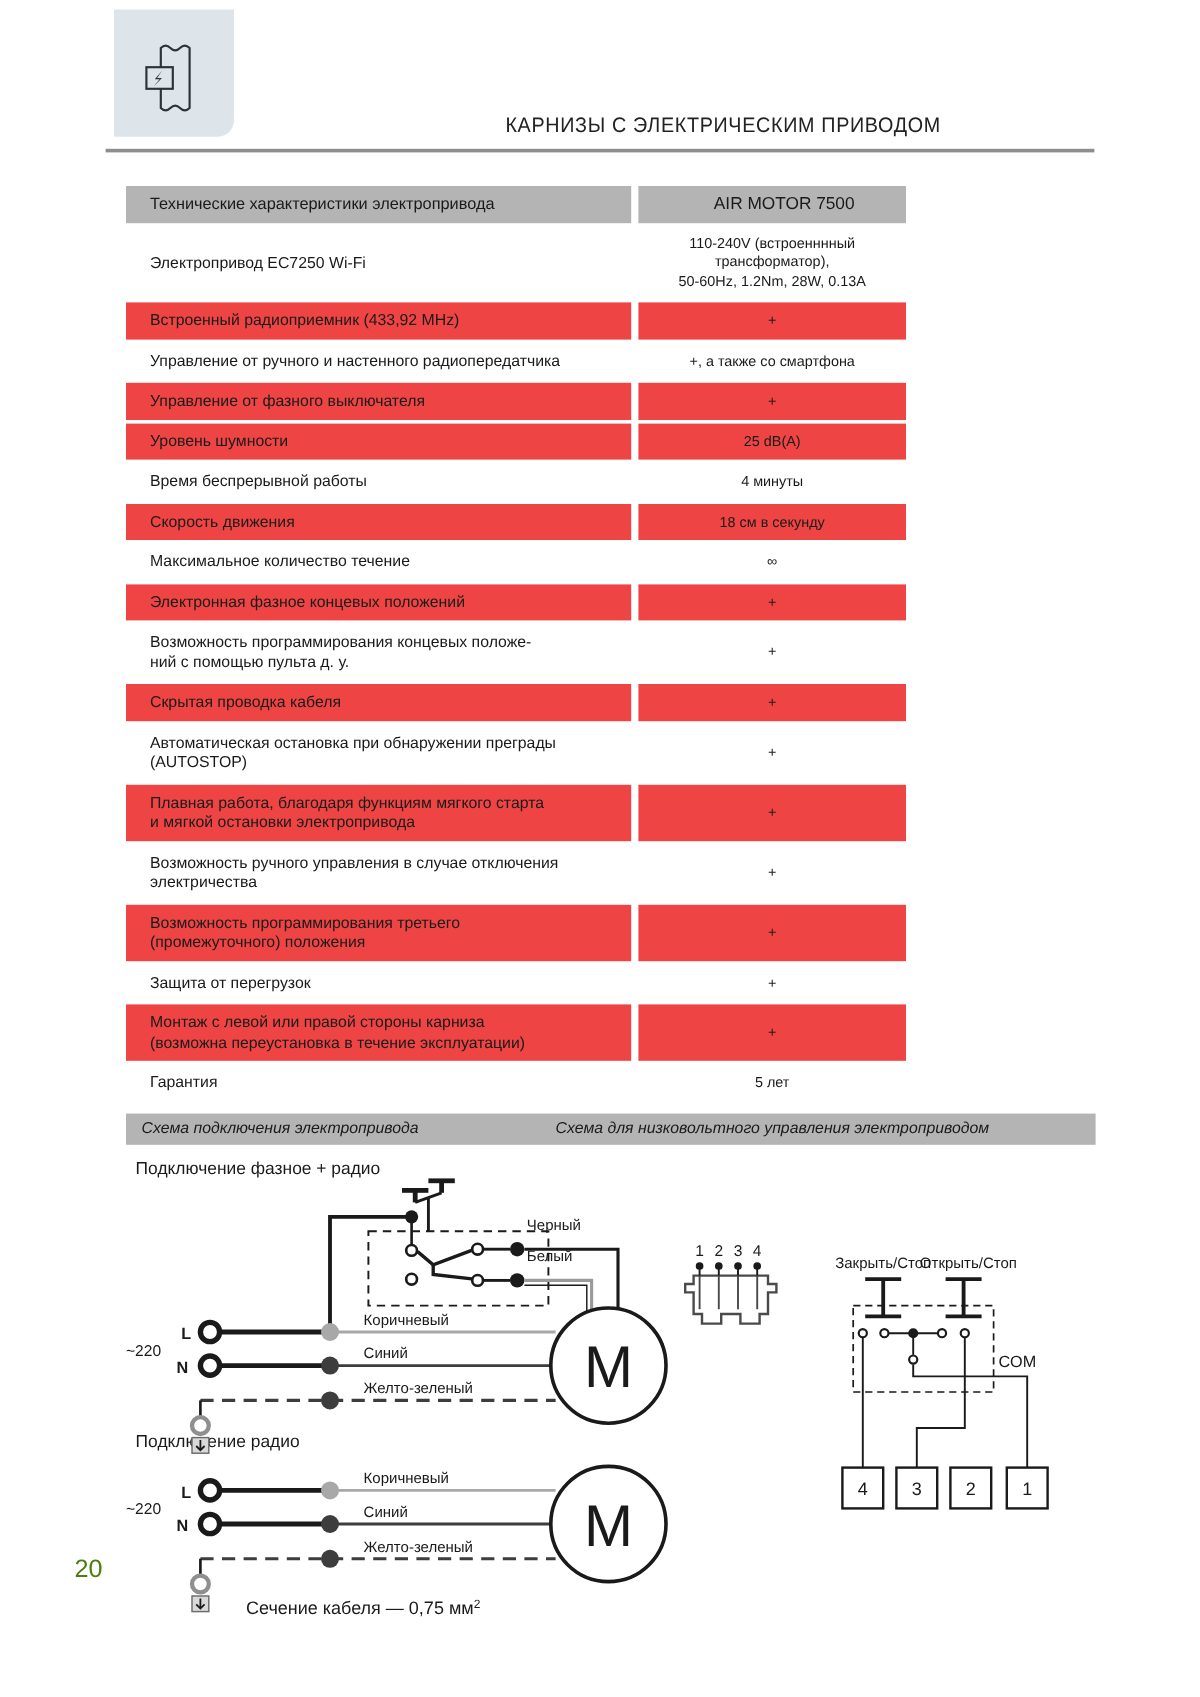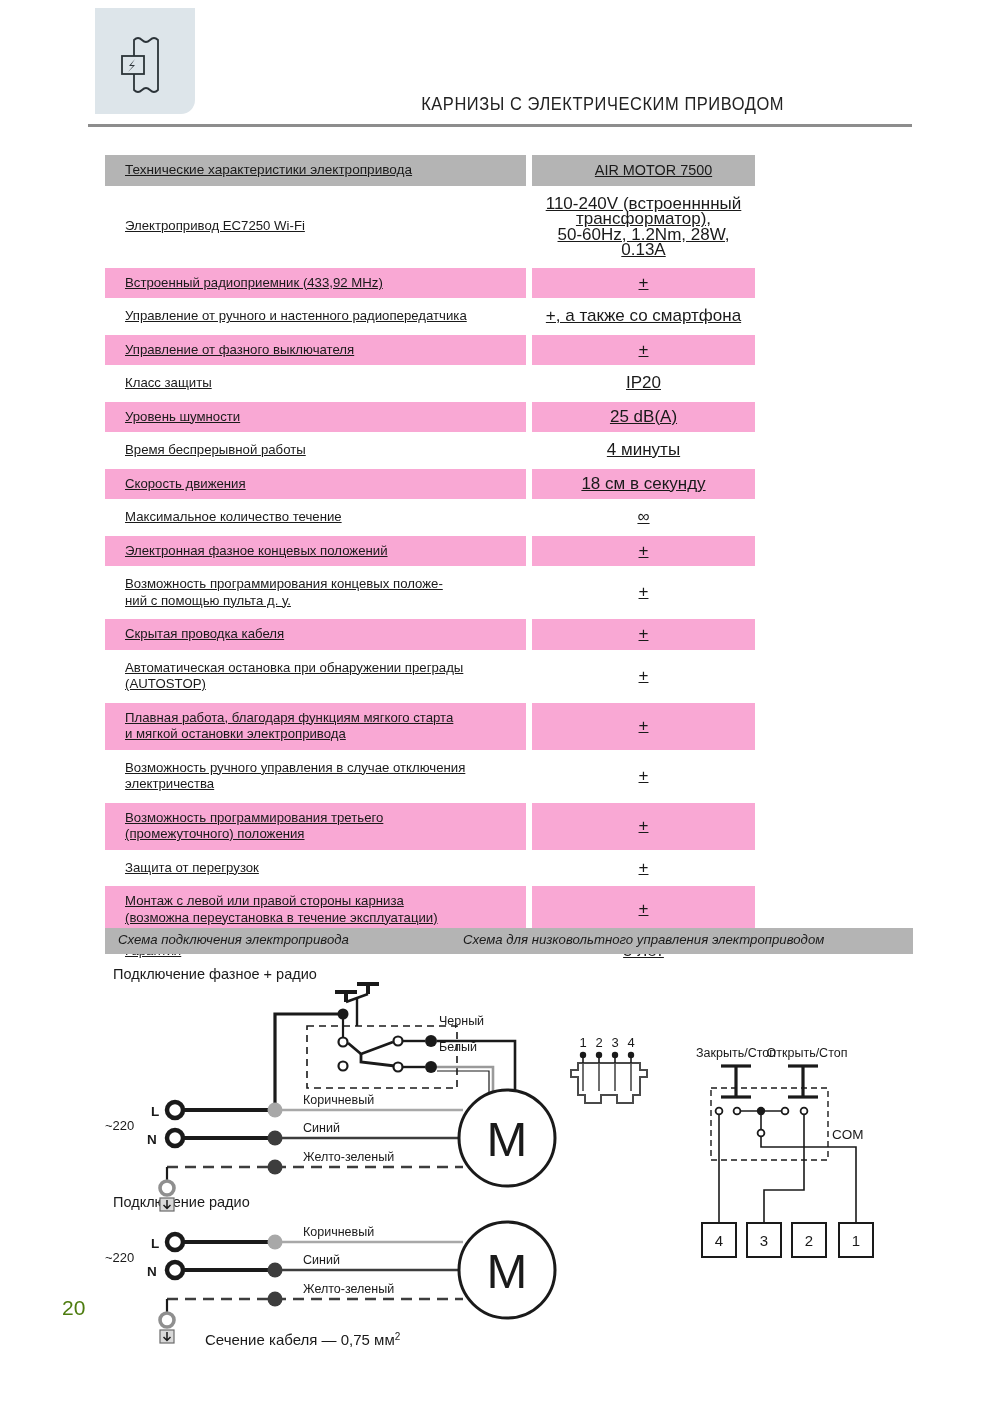--- a/index.html
+++ b/index.html
@@ -45,21 +45,20 @@
     left: 88px; top: 124px;
     width: 824px; height: 3px;
     background: #8d8d8d;
   }
 
   
   #spec-table {
     position: absolute;
     left: 105px; top: 155px;
     width: 650px;
-    text-decoration: underline;
   }
   .trow {
     position: relative;
     display: flex;
     align-items: stretch;
     margin-bottom: 3px;
   }
   .tcell-label {
     width: 421px;
     box-sizing: border-box;
@@ -67,31 +66,31 @@
     font-size: 13.2px;
     line-height: 16.5px;
     display: flex;
     align-items: center;
   }
   .tcell-gap { width: 6px; }
   .tcell-value {
     width: 223px;
     box-sizing: border-box;
     padding: 7px 6px;
-    font-size: 17px;
+    font-size: 12px;
     line-height: 16.5px;
     text-align: center;
     display: flex;
     align-items: center;
     justify-content: center;
   }
   .shade-dark .tcell-label,
   .shade-dark .tcell-value { background: #b4b4b4; }
   .shade-gray .tcell-label,
-  .shade-gray .tcell-value { background: #f9a8d4; }
+  .shade-gray .tcell-value { background: #ef4444; }
   .shade-white .tcell-label,
   .shade-white .tcell-value { background: #ffffff; }
   .trow.header .tcell-label { font-size: 13.6px; }
   .trow.header .tcell-value { font-size: 14.4px; padding-left: 26px; }
   .val-multi { white-space: pre-line; line-height: 15.5px; }
   .lbl-multi { white-space: pre-line; }
 
   
   #section-bar {
     position: absolute;
@@ -171,25 +170,20 @@
     <div class="trow shade-white">
       <div class="tcell-label">Управление от ручного и настенного радиопередатчика</div>
       <div class="tcell-gap"></div>
       <div class="tcell-value">+, а также со смартфона</div>
     </div>
     <div class="trow shade-gray">
       <div class="tcell-label">Управление от фазного выключателя</div>
       <div class="tcell-gap"></div>
       <div class="tcell-value">+</div>
     </div>
-    <div class="trow shade-white">
-      <div class="tcell-label">Класс  защиты</div>
-      <div class="tcell-gap"></div>
-      <div class="tcell-value">IP20</div>
-    </div>
     <div class="trow shade-gray">
       <div class="tcell-label">Уровень шумности</div>
       <div class="tcell-gap"></div>
       <div class="tcell-value">25 dB(A)</div>
     </div>
     <div class="trow shade-white">
       <div class="tcell-label">Время беспрерывной работы</div>
       <div class="tcell-gap"></div>
       <div class="tcell-value">4 минуты</div>
     </div>

